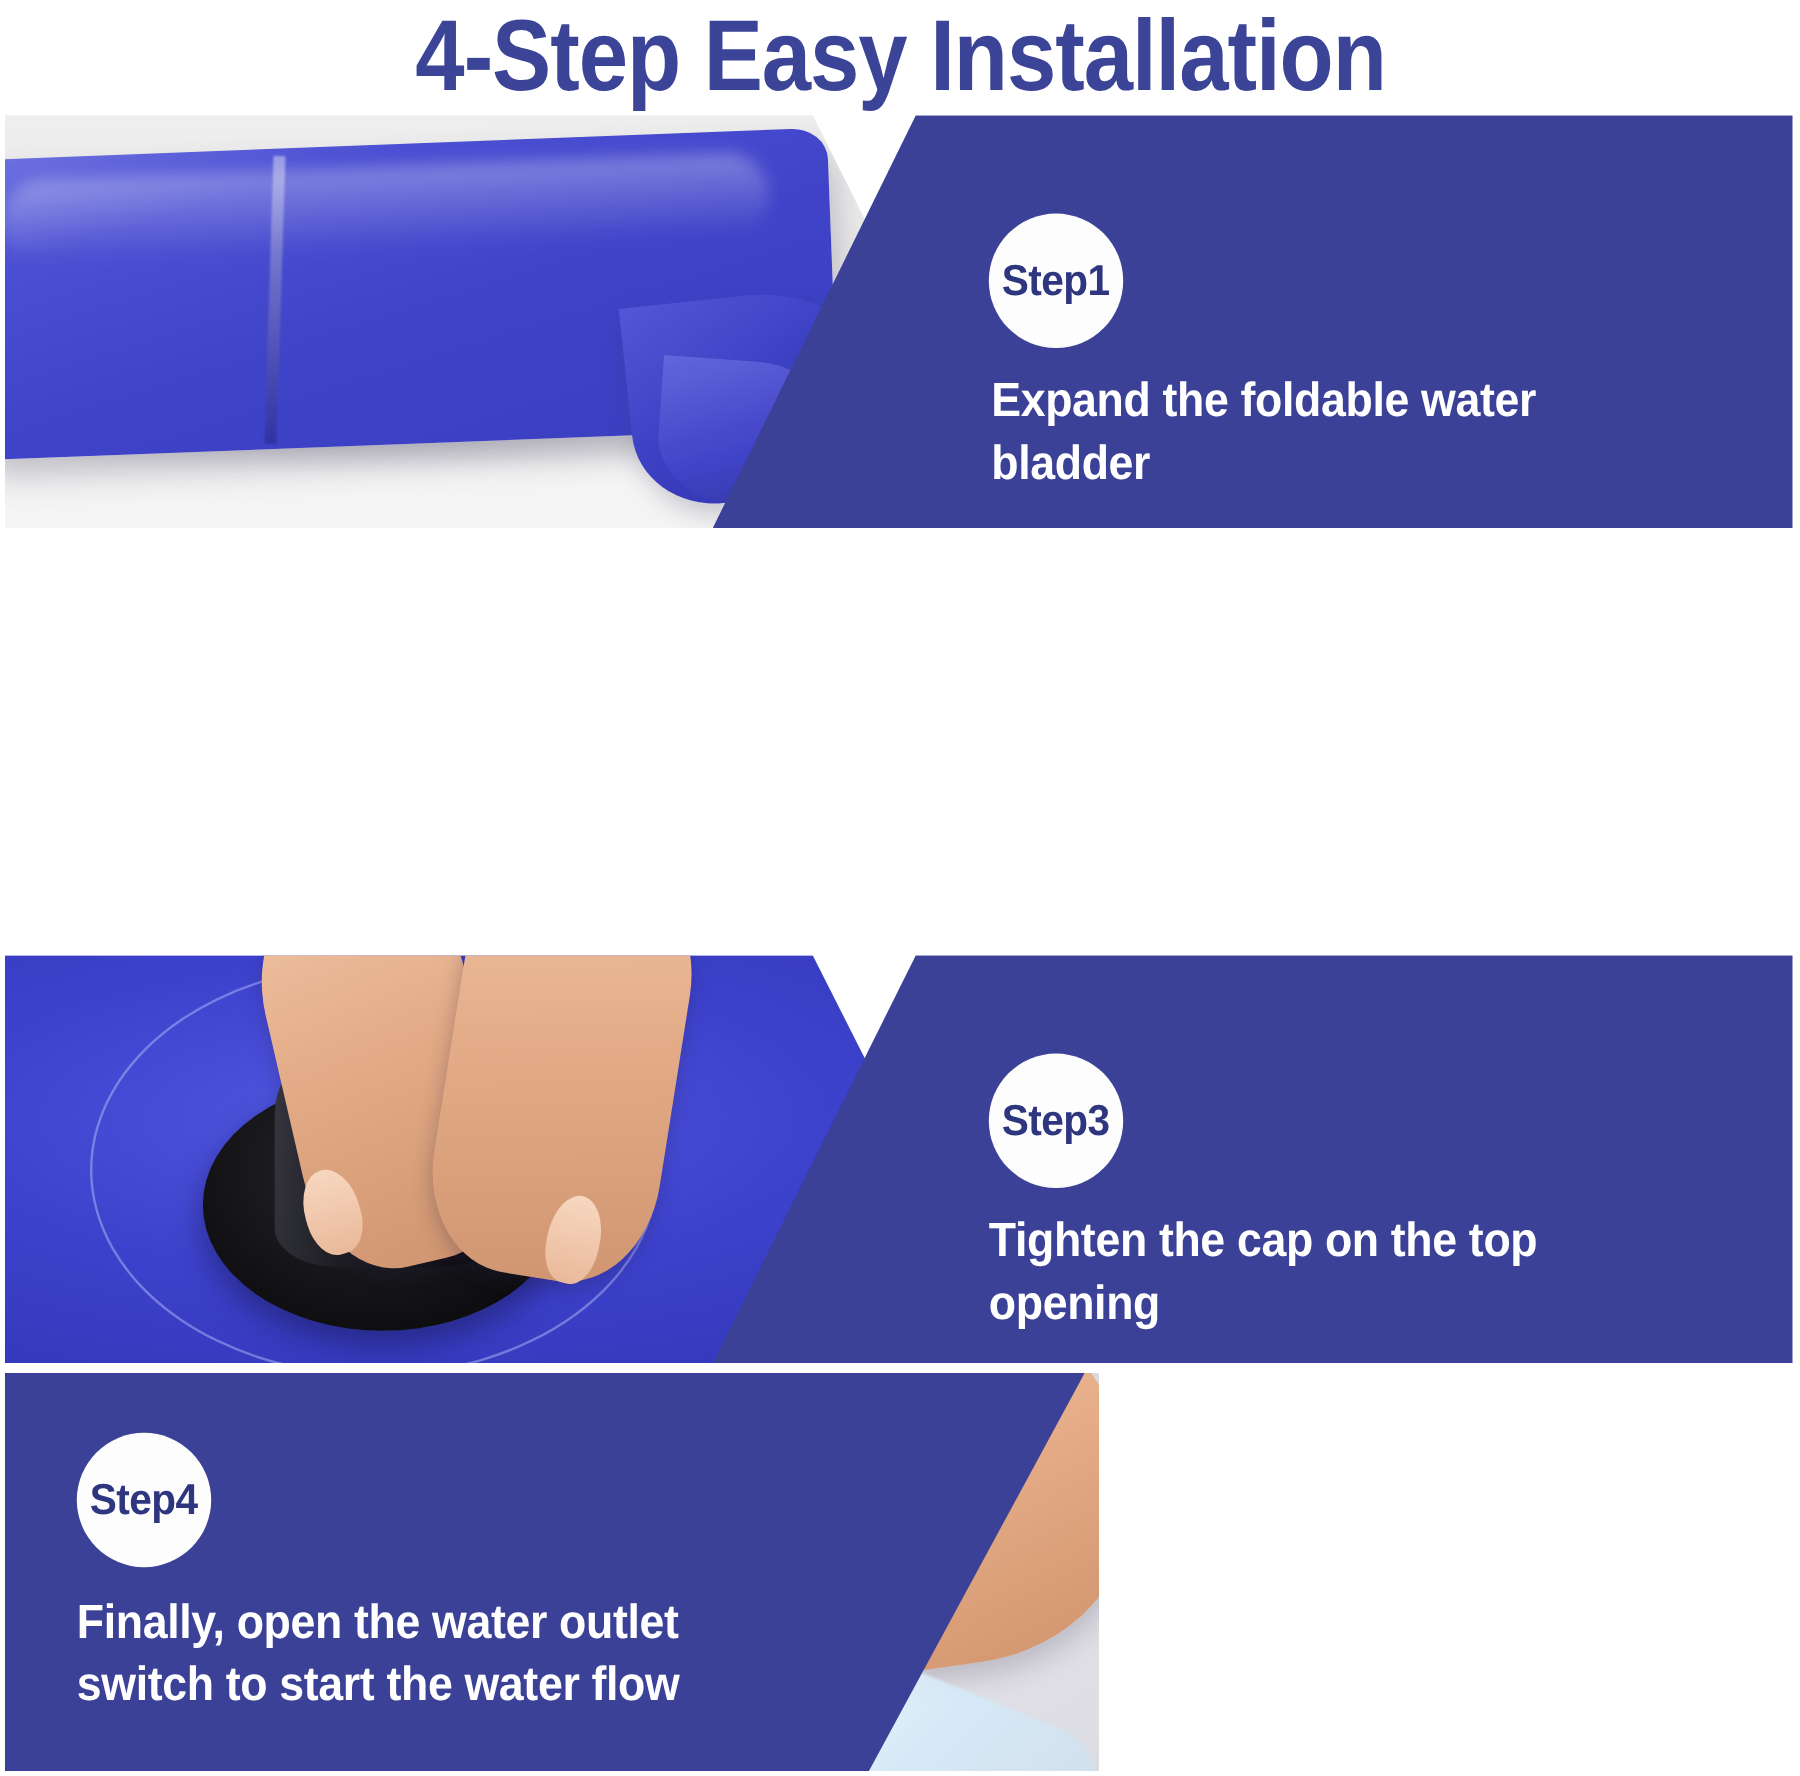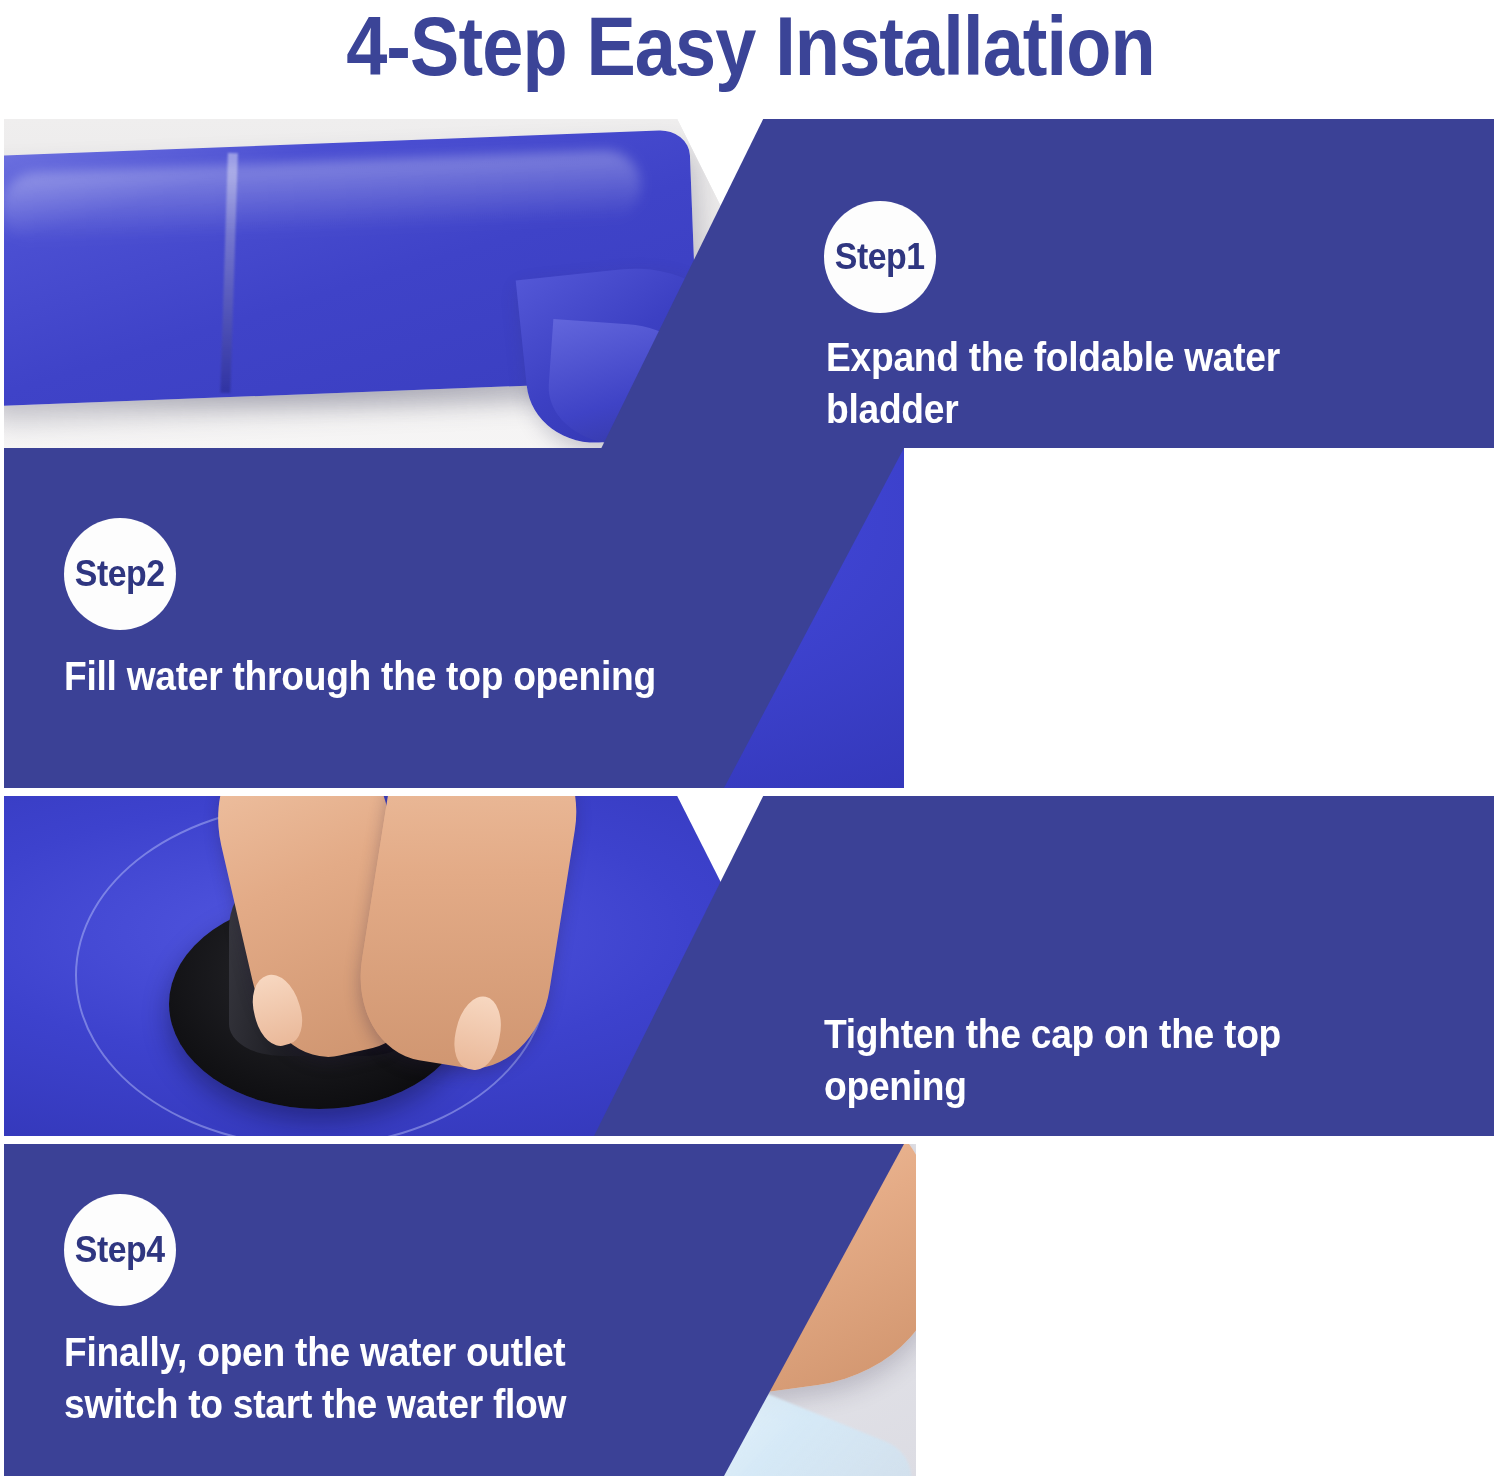--- a/index.html
+++ b/index.html
@@ -44,21 +44,21 @@
   }
 
   
   .row {
     position: absolute;
     left: 4px;
     width: 1490px;
     overflow: hidden;
     background: #ffffff;
   }
-  .row-1 { top: 96px;   height: 344px; margin-top: 23px; }
+  .row-1 { top: 96px;   height: 344px; }
   .row-2 { top: 448px;  height: 340px; }
   .row-3 { top: 796px;  height: 340px; }
   .row-4 { top: 1144px; height: 332px; padding-left: 12px; }
 
   
   .half {
     position: absolute;
     top: 0;
     height: 100%;
     overflow: hidden;
@@ -467,63 +467,40 @@
       <div class="panel-inner">
         <div class="step-badge">
           <span class="step-badge-label">Step1</span>
         </div>
         <div class="step-caption">Expand the foldable water bladder</div>
       </div>
     </div>
 
   </div>
 
-  <div class="row row-2">
-
-    <div class="half photo photo-right">
-      <div class="p2-bg"></div>
-      <div class="p2-sheen"></div>
-      <div class="p2-ring"></div>
-      <div class="p2-flange">
-        <div class="p2-teeth"></div>
-      </div>
-      <div class="p2-neck">
-        <div class="p2-threads"></div>
-      </div>
-      <div class="p2-mouth"></div>
-      <div class="p2-stream"></div>
-    </div>
-
-    <div class="half panel panel-left">
-      <div class="panel-inner">
-        <div class="step-badge">
-          <span class="step-badge-label">Step2</span>
-        </div>
-        <div class="step-caption">Fill water through the top opening</div>
-      </div>
-    </div>
-
-  </div>
 
   <div class="row row-3">
 
     <div class="half photo photo-left">
       <div class="p3-bg"></div>
       <div class="p3-ring"></div>
       <div class="p3-flange"></div>
       <div class="p3-cap"></div>
       <div class="p3-cap-top"></div>
       <div class="p3-hand-a"></div>
       <div class="p3-hand-b"></div>
       <div class="p3-nail-a"></div>
       <div class="p3-nail-b"></div>
     </div>
 
     <div class="half panel panel-right">
       <div class="panel-inner">
+        <div class="step-badge">
+          <span class="step-badge-label">Step3</span>
+        </div>
         <div class="step-caption">Tighten the cap on the top opening</div>
       </div>
     </div>
 
   </div>
 
   <div class="row row-4">
 
     <div class="half photo photo-right">
       <div class="p4-bg"></div>

